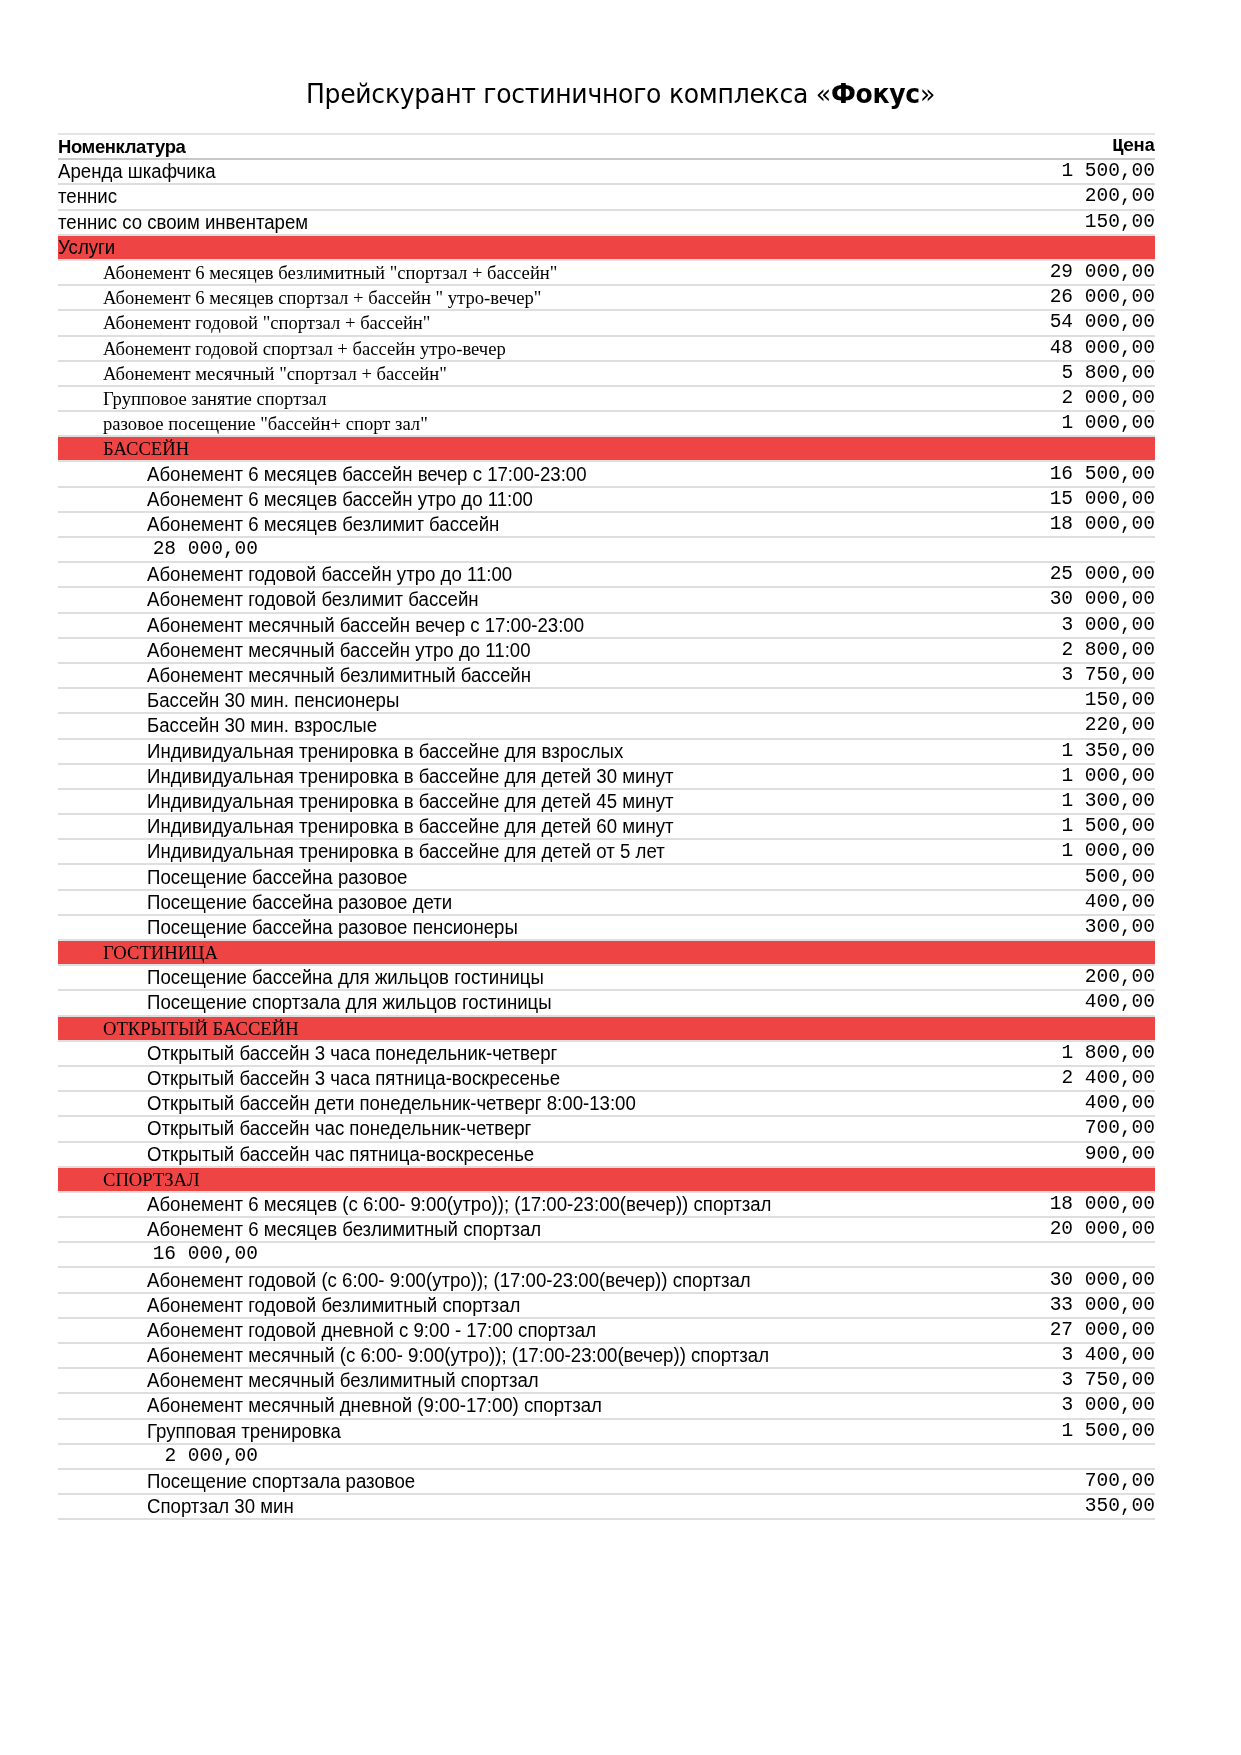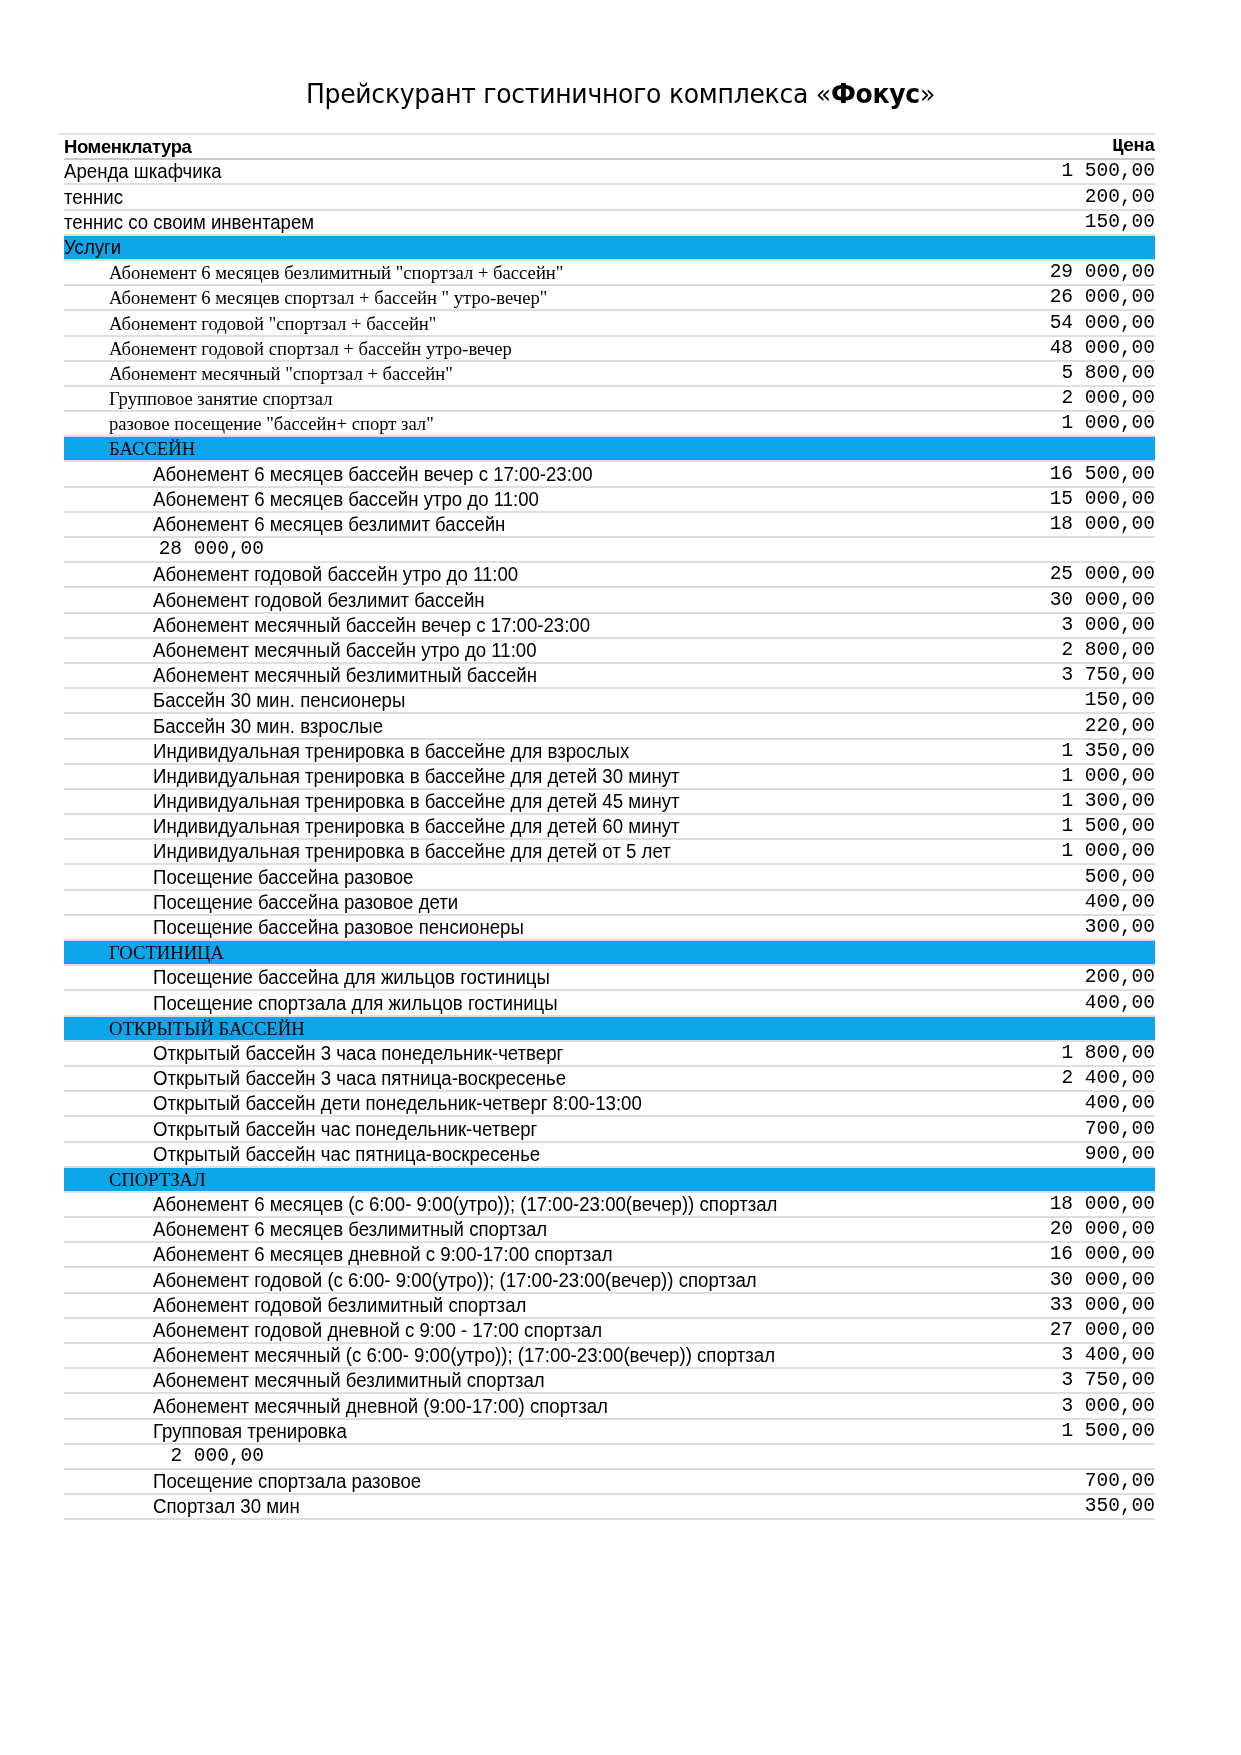--- a/index.html
+++ b/index.html
@@ -4,24 +4,24 @@
 <style>
   html, body { margin: 0; padding: 0; background: #ffffff; }
   body { width: 1241px; height: 1755px; position: relative; overflow: hidden;
          font-family: "Liberation Sans", sans-serif; color: #000; }
   .title { position: absolute; left: 0; width: 1241px; top: 60px; text-align: center;
            font-family: "DejaVu Sans", sans-serif; font-size: 27px; font-weight: normal;
            letter-spacing: -0.3px; transform: scaleX(0.93); }
   .title b { font-weight: bold; }
   .table { position: absolute; left: 58px; top: 133px; width: 1097px;
            border-top: 2px solid #e4e4e4; }
-  .row { height: 23.2px; border-bottom: 2px solid #dedede; display: flex; align-items: flex-end;
-         font-size: 19.5px; line-height: 23px; white-space: nowrap; margin-left: 6px; }
+  .row { height: 23.2px; border-bottom: 2px solid #dedede; display: flex; align-items: center;
+         font-size: 19.5px; line-height: 23px; white-space: nowrap; }
   .row.header { border-bottom: 2px solid #c9c9c9; font-weight: bold; font-size: 18.5px; letter-spacing: -0.4px; }
-  .row.group { background: #0ea5e9; }
+  .row.group { background: #ef4444; }
   .name { flex: 1; overflow: hidden; transform-origin: left center; }
   .price { width: 200px; text-align: right; font-family: Liberation Mono, monospace; }
   .lvl1 .name { padding-left: 0; }
   .lvl2 .name { padding-left: 45px; font-family: Liberation Serif, serif; }
   .lvl3 .name { padding-left: 89px; }
   .nm { display: inline-block; transform: scaleX(0.955); transform-origin: left center; }
 </style>
 </head>
 <body>
 
@@ -198,21 +198,20 @@
       </div>
       <div class="row lvl3">
         <div class="name"><span class="nm">Абонемент 6 месяцев (с 6:00- 9:00(утро)); (17:00-23:00(вечер)) спортзал</span></div>
         <div class="price">18 000,00</div>
       </div>
       <div class="row lvl3">
         <div class="name"><span class="nm">Абонемент 6 месяцев безлимитный спортзал</span></div>
         <div class="price">20 000,00</div>
       </div>
       <div class="row lvl3">
-        <div class="name"><span class="nm">Абонемент 6 месяцев дневной с 9:00-17:00 спортзал</span></div>
         <div class="price">16 000,00</div>
       </div>
       <div class="row lvl3">
         <div class="name"><span class="nm">Абонемент годовой  (с 6:00- 9:00(утро)); (17:00-23:00(вечер))  спортзал</span></div>
         <div class="price">30 000,00</div>
       </div>
       <div class="row lvl3">
         <div class="name"><span class="nm">Абонемент годовой безлимитный спортзал</span></div>
         <div class="price">33 000,00</div>
       </div>

